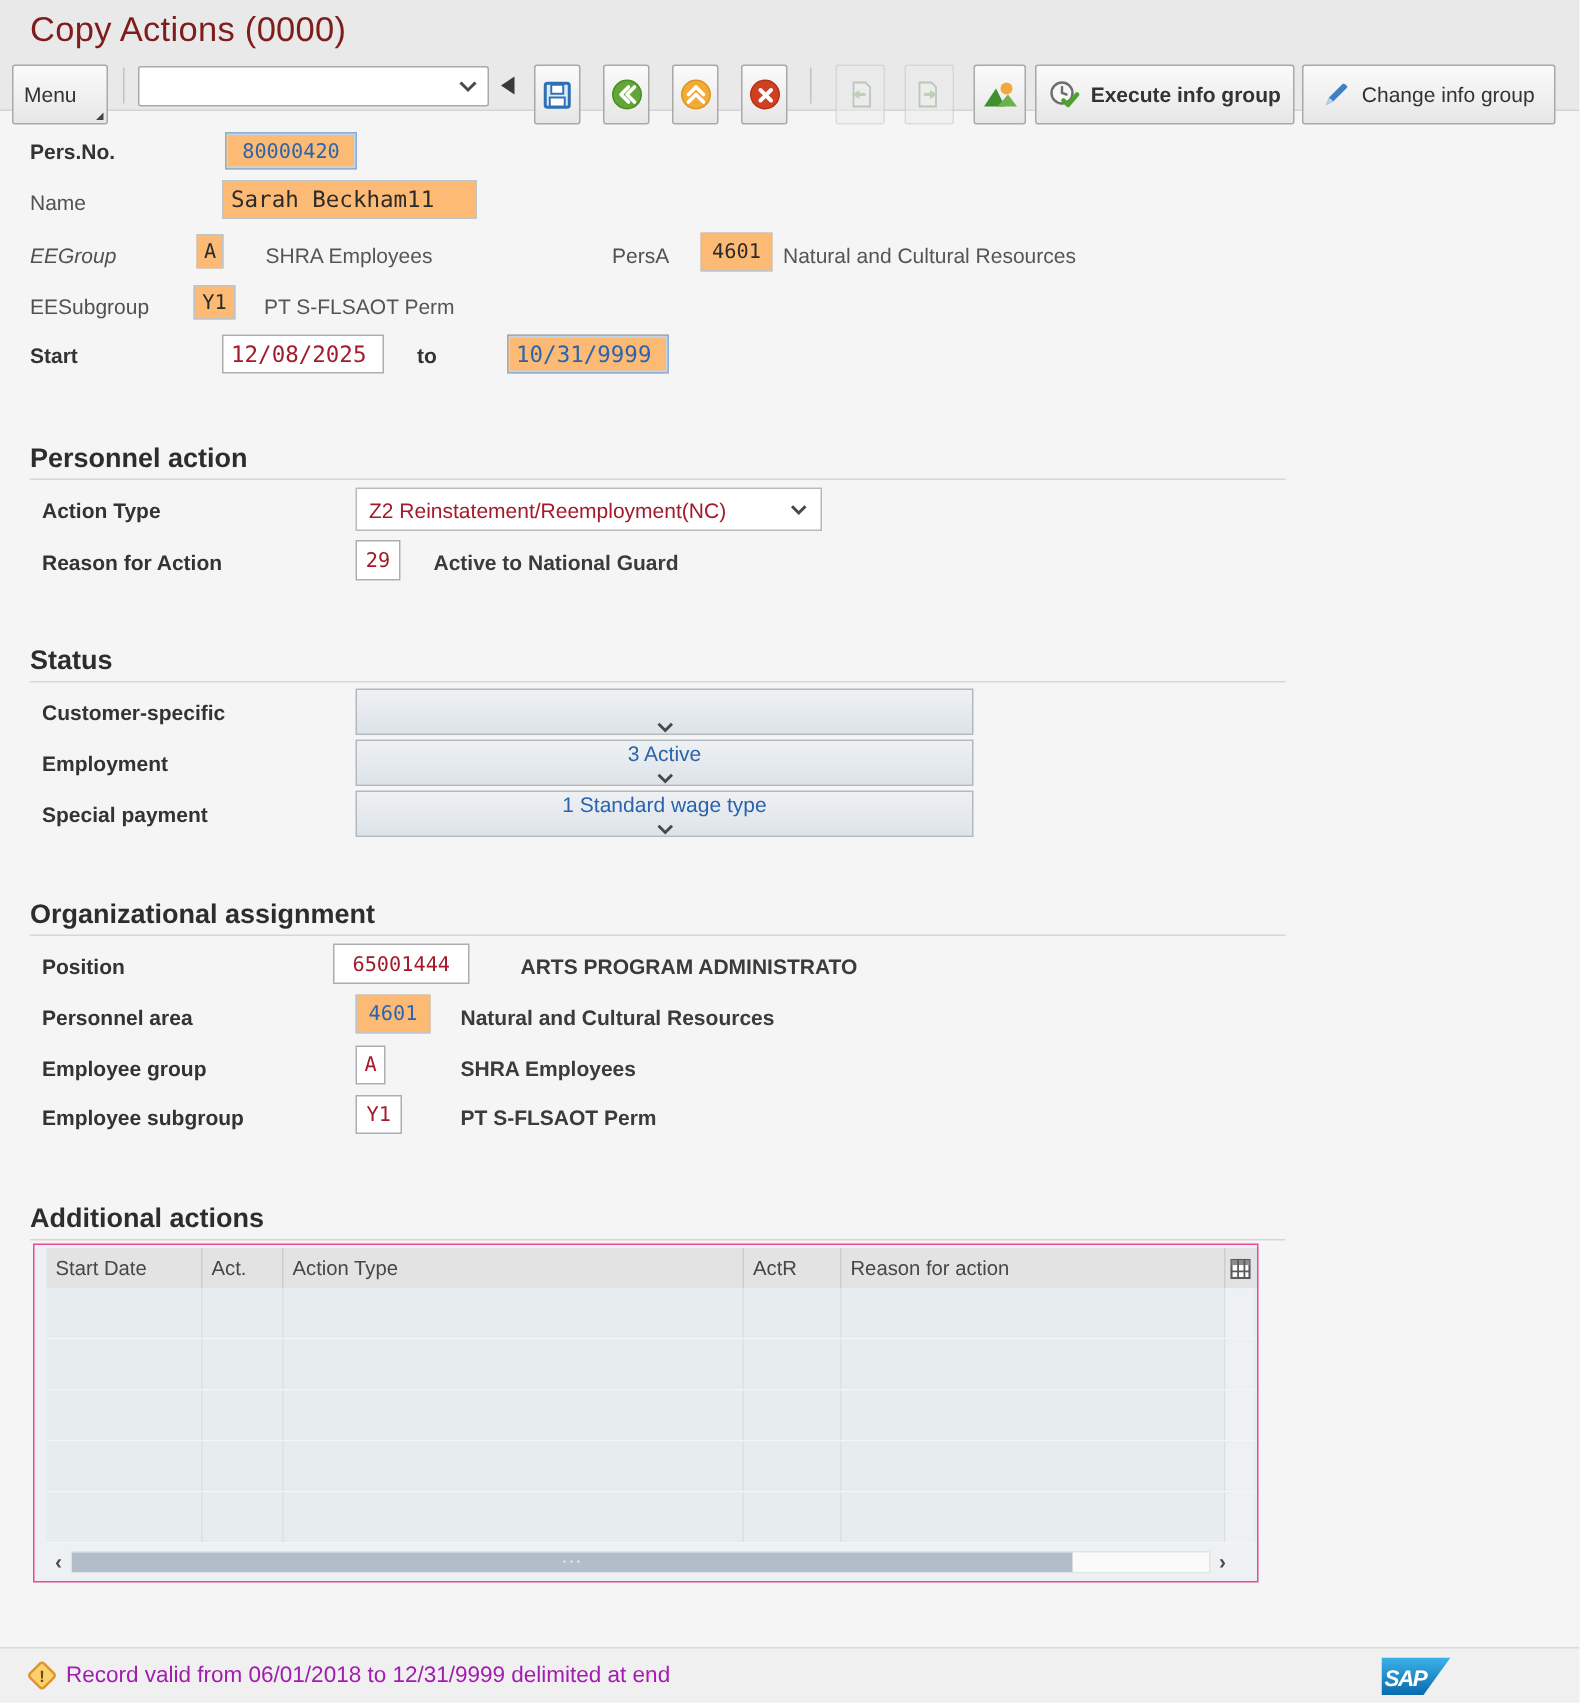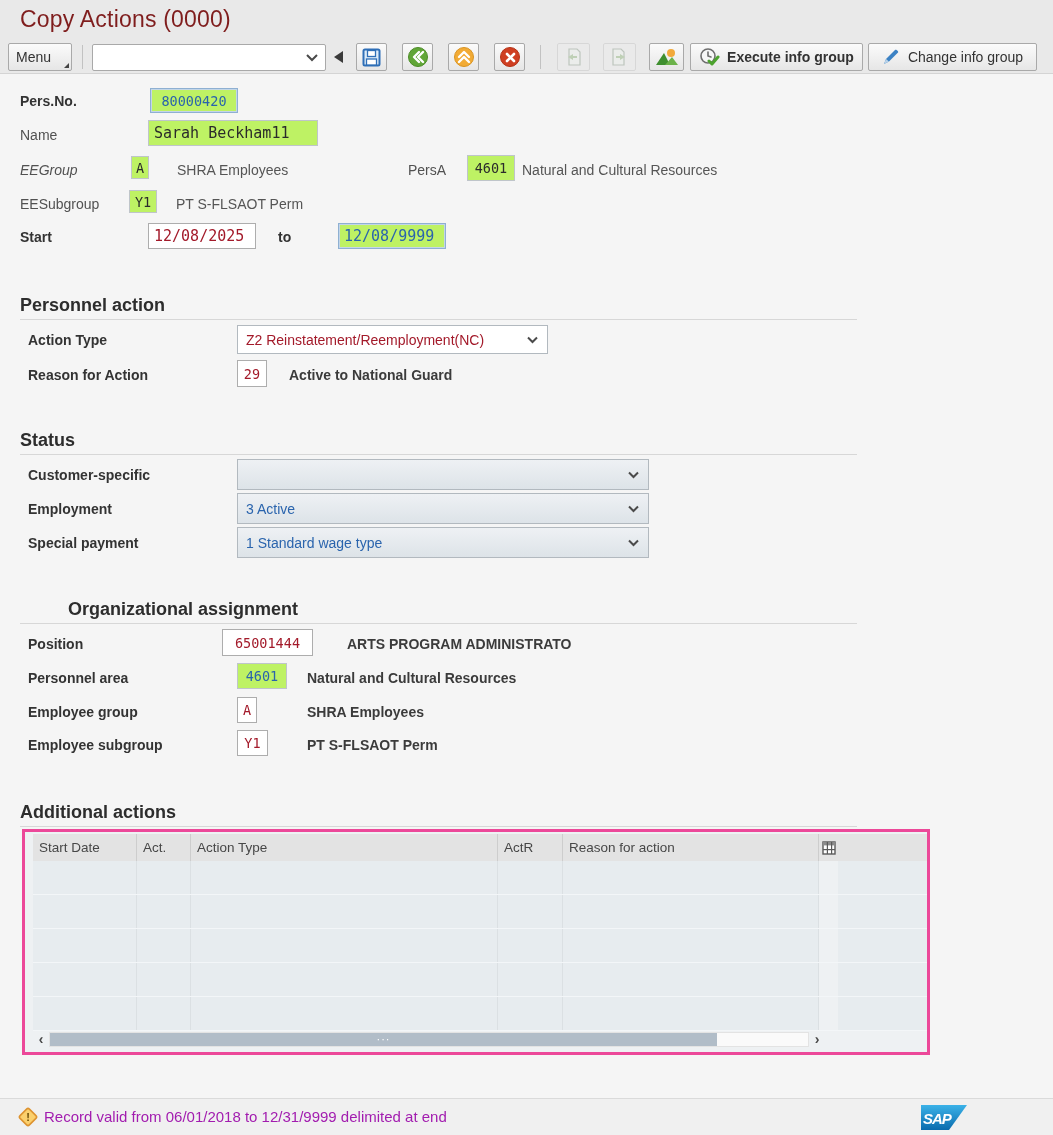--- a/index.html
+++ b/index.html
@@ -4,52 +4,52 @@
 <style>
   * { margin:0; padding:0; box-sizing:border-box; }
   html,body { width:1053px; }
   body { font-family:"Liberation Sans", sans-serif; background:#f4f4f4; }
   #app { position:relative; width:1053px; height:1135px; background:#f5f5f5; overflow:hidden; }
 
   
   .titlebar { position:absolute; left:0; top:0; width:1053px; height:40px; background:#e9e9e9; }
   .title { position:absolute; left:20px; top:6px; font-size:23px; font-weight:400; color:#7f1d1d; letter-spacing:.2px; }
   .toolbar { position:absolute; left:0; top:40px; width:1053px; height:34px; background:#e9e9e9; border-bottom:1px solid #d4d4d4; }
-  .tbtn { position:absolute; top:3px; height:28px; background:linear-gradient(#fbfbfb,#e6e6e6); border:1px solid #a9a9a9; border-radius:2px; display:flex; align-items:center; justify-content:center; font-size:14px; color:#333; cursor:default; }
+  .tbtn { position:absolute; top:3px; height:40px; background:linear-gradient(#fbfbfb,#e6e6e6); border:1px solid #a9a9a9; border-radius:2px; display:flex; align-items:center; justify-content:center; font-size:14px; color:#333; cursor:default; }
   .tbtn.disabled { background:#ececec; border-color:#c9c9c9; opacity:.55; }
   .tsep { position:absolute; top:5px; width:1px; height:24px; background:#c2c2c2; }
   .menu-corner { position:absolute; right:2px; bottom:2px; width:0; height:0; border-left:5px solid transparent; border-bottom:5px solid #444; }
   .combo { position:absolute; left:92px; top:4px; width:234px; height:27px; background:#fff; border:1px solid #a9a9a9; border-radius:2px; display:flex; align-items:center; justify-content:flex-end; padding-right:6px; }
   .coll-tri { position:absolute; left:334px; top:11px; width:0; height:0; border-top:6px solid transparent; border-bottom:6px solid transparent; border-right:9px solid #3a3a3a; }
   .tbtn .lbl { margin-left:7px; }
 
   
   .flabel { position:absolute; font-size:14px; color:#515151; }
   .flabel.bold { font-weight:700; color:#333; }
-  .fld { position:absolute; background:#bef264; border:1px solid #bfc5ca; font-family:"DejaVu Sans Mono", monospace; font-size:13.5px; color:#2b2b2b; display:flex; align-items:center; padding:0 5px; }
+  .fld { position:absolute; background:#fdba74; border:1px solid #bfc5ca; font-family:"DejaVu Sans Mono", monospace; font-size:13.5px; color:#2b2b2b; display:flex; align-items:center; padding:0 5px; }
   .fld.white { background:#fff; border-color:#adadad; }
   .fld.blue { color:#2a64ad; }
   .fld.red { color:#a31a2a; }
   .fld.focus { border-color:#8fb0d2; box-shadow:inset 0 0 0 1px #c3d6e8; }
   .fld.center { justify-content:center; }
   .desc { position:absolute; font-size:14px; color:#555; }
   .desc.bold { font-weight:700; color:#3b3b3b; }
 
   .section-title { position:absolute; font-size:18px; font-weight:700; color:#2d2d2d;text-align:center; }
   .rule { position:absolute; left:20px; width:837px; height:1px; background:#d7d7d7; }
 
   .dd { position:absolute; border:1px solid #b2b9bf; display:flex; align-items:center; justify-content:space-between; padding:0 8px 0 8px; font-size:14px; }
   .dd.white { background:#fff; }
-  .dd.gray { background:linear-gradient(#eef1f4,#dde3e8); }
+  .dd.gray { background:linear-gradient(#eef1f4,#dde3e8);flex-direction:column; }
   .dd .val { white-space:nowrap; }
   .dd .val.red { color:#a31a2a; }
   .dd .val.blue { color:#2a64ad; }
 
   
-  .tablebox { position:absolute; left:22px; top:829px; width:908px; height:226px; background:#eef1f3; border:3px solid #ec4899; padding:2px 0 0 8px; }
+  .tablebox { position:absolute; left:22px; top:829px; width:817px; height:226px; background:#eef1f3; border:1px solid #ec4899; padding:2px 0 0 8px; }
   .grid-head { display:grid; grid-template-columns:104px 54px 307px 65px 256px 19px; height:27px; background:#e3e3e3; }
   .grid-head .hc { display:flex; align-items:center; padding-left:6px; font-size:13.5px; color:#474747; border-right:1px solid #cdcdcd; overflow:hidden; white-space:nowrap; }
   .grid-head .hc.iconcell { justify-content:center; padding-left:0; border-right:none; }
   .grid-row { display:grid; grid-template-columns:104px 54px 307px 65px 256px 19px; height:34px; background:#e7ecef; border-bottom:1px solid #f3f6f8; }
   .grid-row .c { border-right:1px solid #dbe0e3; }
   .grid-row .c:last-child { border-right:none; background:#eef1f3; }
   .hscroll { position:absolute; left:8px; bottom:5px; width:792px; height:16px; display:flex; align-items:center; }
   .hs-arrow { width:16px; height:16px; display:flex; align-items:center; justify-content:center; font-size:14px; color:#4a4a4a; font-weight:700; }
   .hs-track { flex:1; height:15px; background:#fafafa; border:1px solid #e3e3e3; position:relative; }
   .hs-thumb { position:absolute; left:0; top:0; height:13px; width:88%; background:#b1bdc8; display:flex; align-items:center; justify-content:center; color:#fff; font-size:11px; letter-spacing:1px; line-height:10px; }
@@ -176,21 +176,21 @@
       <span>Y1</span>
     </div>
   <div class="desc" style="left:176px; top:196px;">PT S-FLSAOT Perm</div>
 
   <div class="flabel bold" style="left:20px; top:229px;">Start</div>
   <div class="fld white red" style="left:148px; top:223px; width:108px; height:26px; font-size:15px;text-align:center;">
       <span>12/08/2025</span>
     </div>
   <div class="flabel bold" style="left:278px; top:229px;">to</div>
   <div class="fld blue focus" style="left:338px; top:223px; width:108px; height:26px; font-size:15px;">
-      <span>12/08/9999</span>
+      <span>10/31/9999</span>
     </div>
 
   <div class="section-title" style="left:20px; top:295px;">Personnel action</div>
   <div class="rule" style="top:319px;"></div>
 
   <div class="flabel bold" style="left:28px; top:332px;">Action Type</div>
   <div class="dd white" style="left:237px; top:325px; width:311px; height:29px;">
     <span class="val red">Z2 Reinstatement/Reemployment(NC)</span>
     <svg width="13" height="8" viewBox="0 0 13 8" class="icon">
         <polyline points="2,1.5 6.5,6 11,1.5" fill="none" stroke="#4a4a4a" stroke-width="2"></polyline>
@@ -223,21 +223,21 @@
   </div>
 
   <div class="flabel bold" style="left:28px; top:535px;">Special payment</div>
   <div class="dd gray" style="left:237px; top:527px; width:412px; height:31px;">
     <span class="val blue">1 Standard wage type</span>
     <svg width="13" height="8" viewBox="0 0 13 8" class="icon">
         <polyline points="2,1.5 6.5,6 11,1.5" fill="none" stroke="#4a4a4a" stroke-width="2"></polyline>
       </svg>
   </div>
 
-  <div class="section-title" style="left:20px; top:599px;margin-left:48px;">Organizational assignment</div>
+  <div class="section-title" style="left:20px; top:599px;">Organizational assignment</div>
   <div class="rule" style="top:623px;"></div>
 
   <div class="flabel bold" style="left:28px; top:636px;">Position</div>
   <div class="fld white red center" style="left:222px; top:629px; width:91px; height:27px;">
       <span>65001444</span>
     </div>
   <div class="desc bold" style="left:347px; top:636px;">ARTS PROGRAM ADMINISTRATO</div>
 
   <div class="flabel bold" style="left:28px; top:670px;">Personnel area</div>
   <div class="fld blue center" style="left:237px; top:663px; width:50px; height:26px;">

